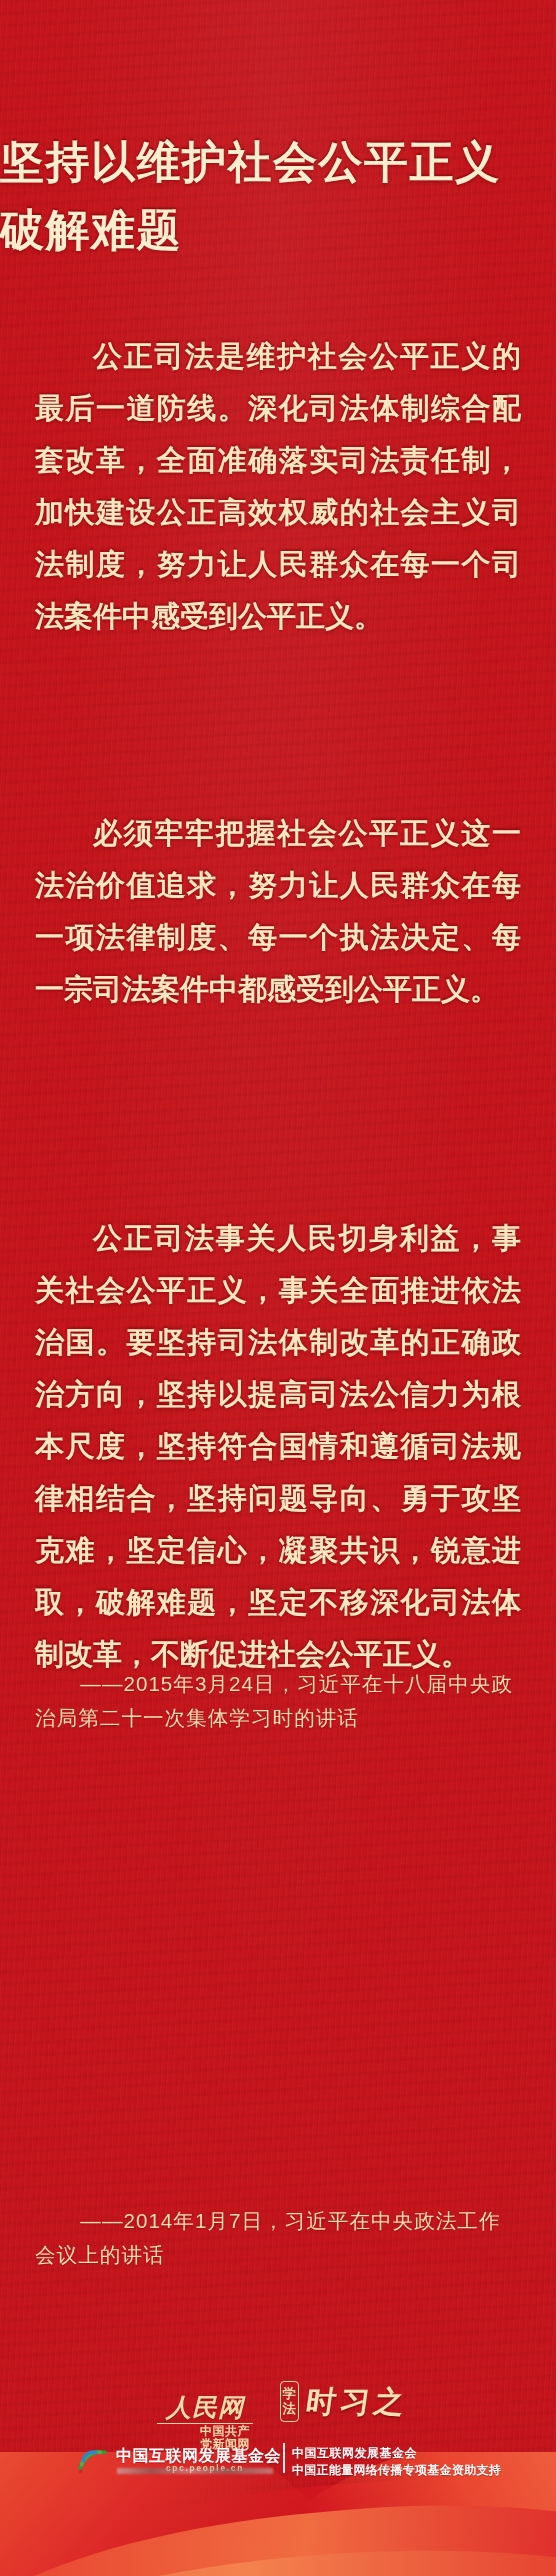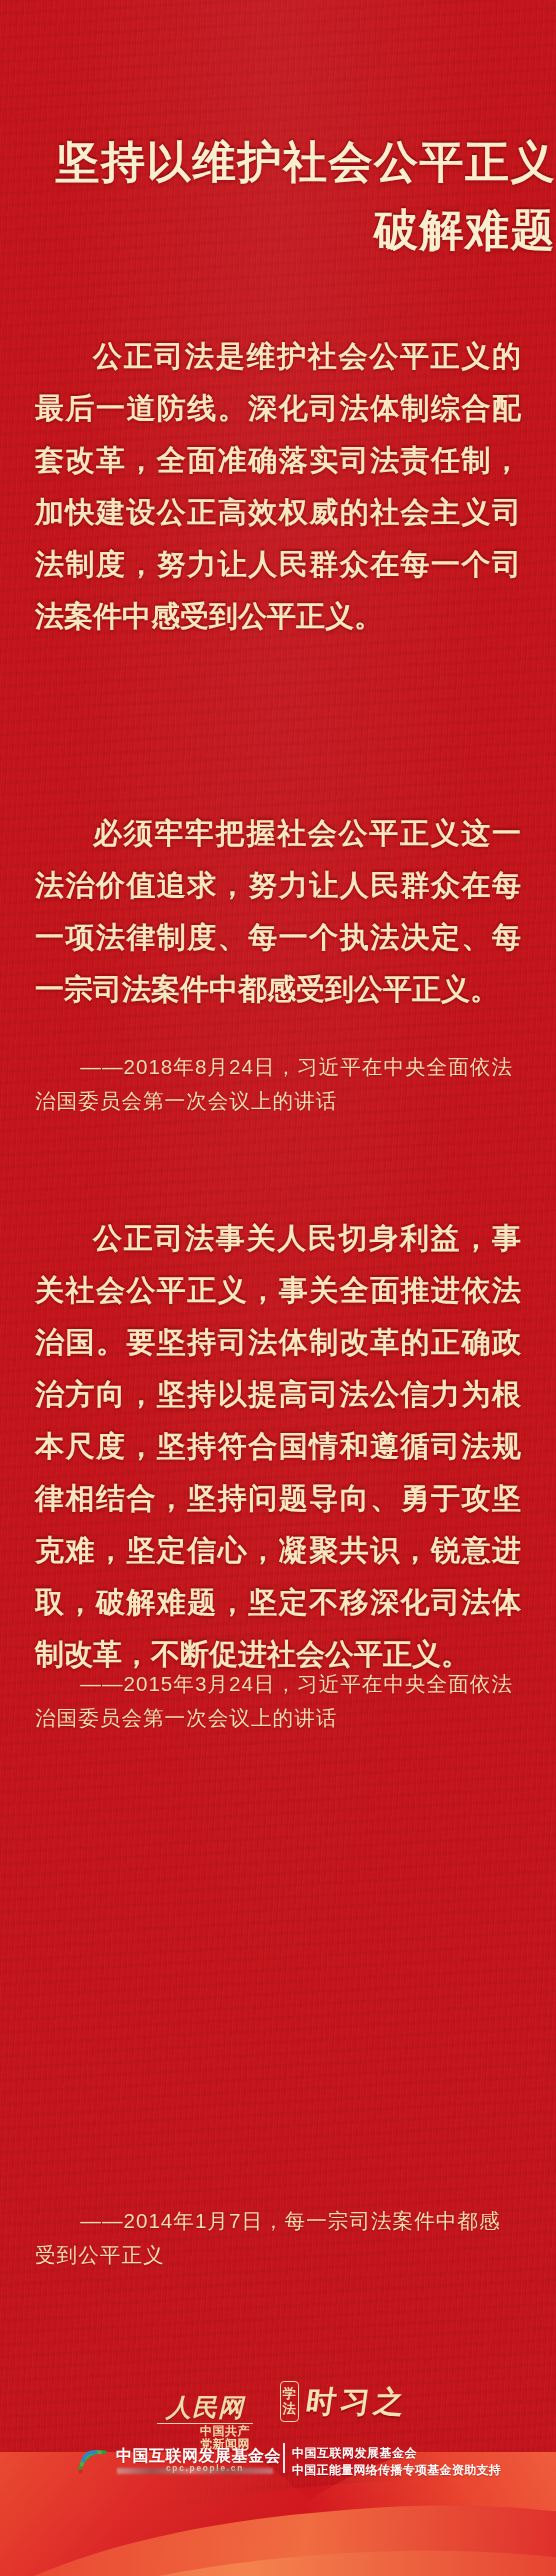--- a/index.html
+++ b/index.html
@@ -13,21 +13,21 @@
     background-color:#c4151c;
     background-image:
       radial-gradient(ellipse at 50% 6%, rgba(255,255,255,0.045), rgba(255,255,255,0) 55%),
       repeating-linear-gradient(93deg, rgba(110,0,0,0.07) 0 1.5px, rgba(255,230,200,0.02) 1.5px 2.6px, rgba(0,0,0,0) 2.6px 5.7px),
       repeating-linear-gradient(177deg, rgba(90,0,0,0.05) 0 3.6px, rgba(0,0,0,0) 3.6px 12px);
   }
 
   
   .title{
     position:absolute;left:0;top:128px;width:556px;
-    text-align:right;
+    text-align:left;
     color:#f9eecd;
     font-size:44px;font-weight:900;line-height:68px;letter-spacing:1.5px;
     text-shadow:0 -2.1px 1.5px rgba(105,0,3,.45), 0 2.1px 3.1px rgba(105,0,3,.35);
   }
 
   
   .q-text{
     position:absolute;left:35px;width:486px;
     color:#f6e7c0;
     font-size:29px;font-weight:800;line-height:52px;
@@ -150,26 +150,25 @@
 <div class="poster">
 
   <div class="title">
     <div>坚持以维护社会公平正义</div>
     <div>破解难题</div>
   </div>
 
   <div class="q-text t1">公正司法是维护社会公平正义的最后一道防线。深化司法体制综合配套改革，全面准确落实司法责任制，加快建设公正高效权威的社会主义司法制度，努力让人民群众在每一个司法案件中感受到公平正义。</div>
 
   <div class="q-text t2">必须牢牢把握社会公平正义这一法治价值追求，努力让人民群众在每一项法律制度、每一个执法决定、每一宗司法案件中都感受到公平正义。</div>
-  <div class="q-src s2">——2018年8月24日，习近平在中央全面依法治国委员会第一次会议上的讲话</div>
 
   <div class="q-text t3">公正司法事关人民切身利益，事关社会公平正义，事关全面推进依法治国。要坚持司法体制改革的正确政治方向，坚持以提高司法公信力为根本尺度，坚持符合国情和遵循司法规律相结合，坚持问题导向、勇于攻坚克难，坚定信心，凝聚共识，锐意进取，破解难题，坚定不移深化司法体制改革，不断促进社会公平正义。</div>
-  <div class="q-src s3">——2015年3月24日，习近平在中央全面依法治国委员会第一次会议上的讲话</div>
-
-  <div class="q-src s4">——2014年1月7日，每一宗司法案件中都感受到公平正义</div>
+  <div class="q-src s3">——2015年3月24日，习近平在十八届中央政治局第二十一次集体学习时的讲话</div>
+
+  <div class="q-src s4">——2014年1月7日，习近平在中央政法工作会议上的讲话</div>
 
   <div class="people-block">
     <div class="people-name">人民网</div>
     <div class="people-rule"></div>
     <div class="people-sub">中国共产党新闻网</div>
     <div class="people-url">cpc.people.cn</div>
   </div>
 
   <div class="stamp">
     <span>学</span>

